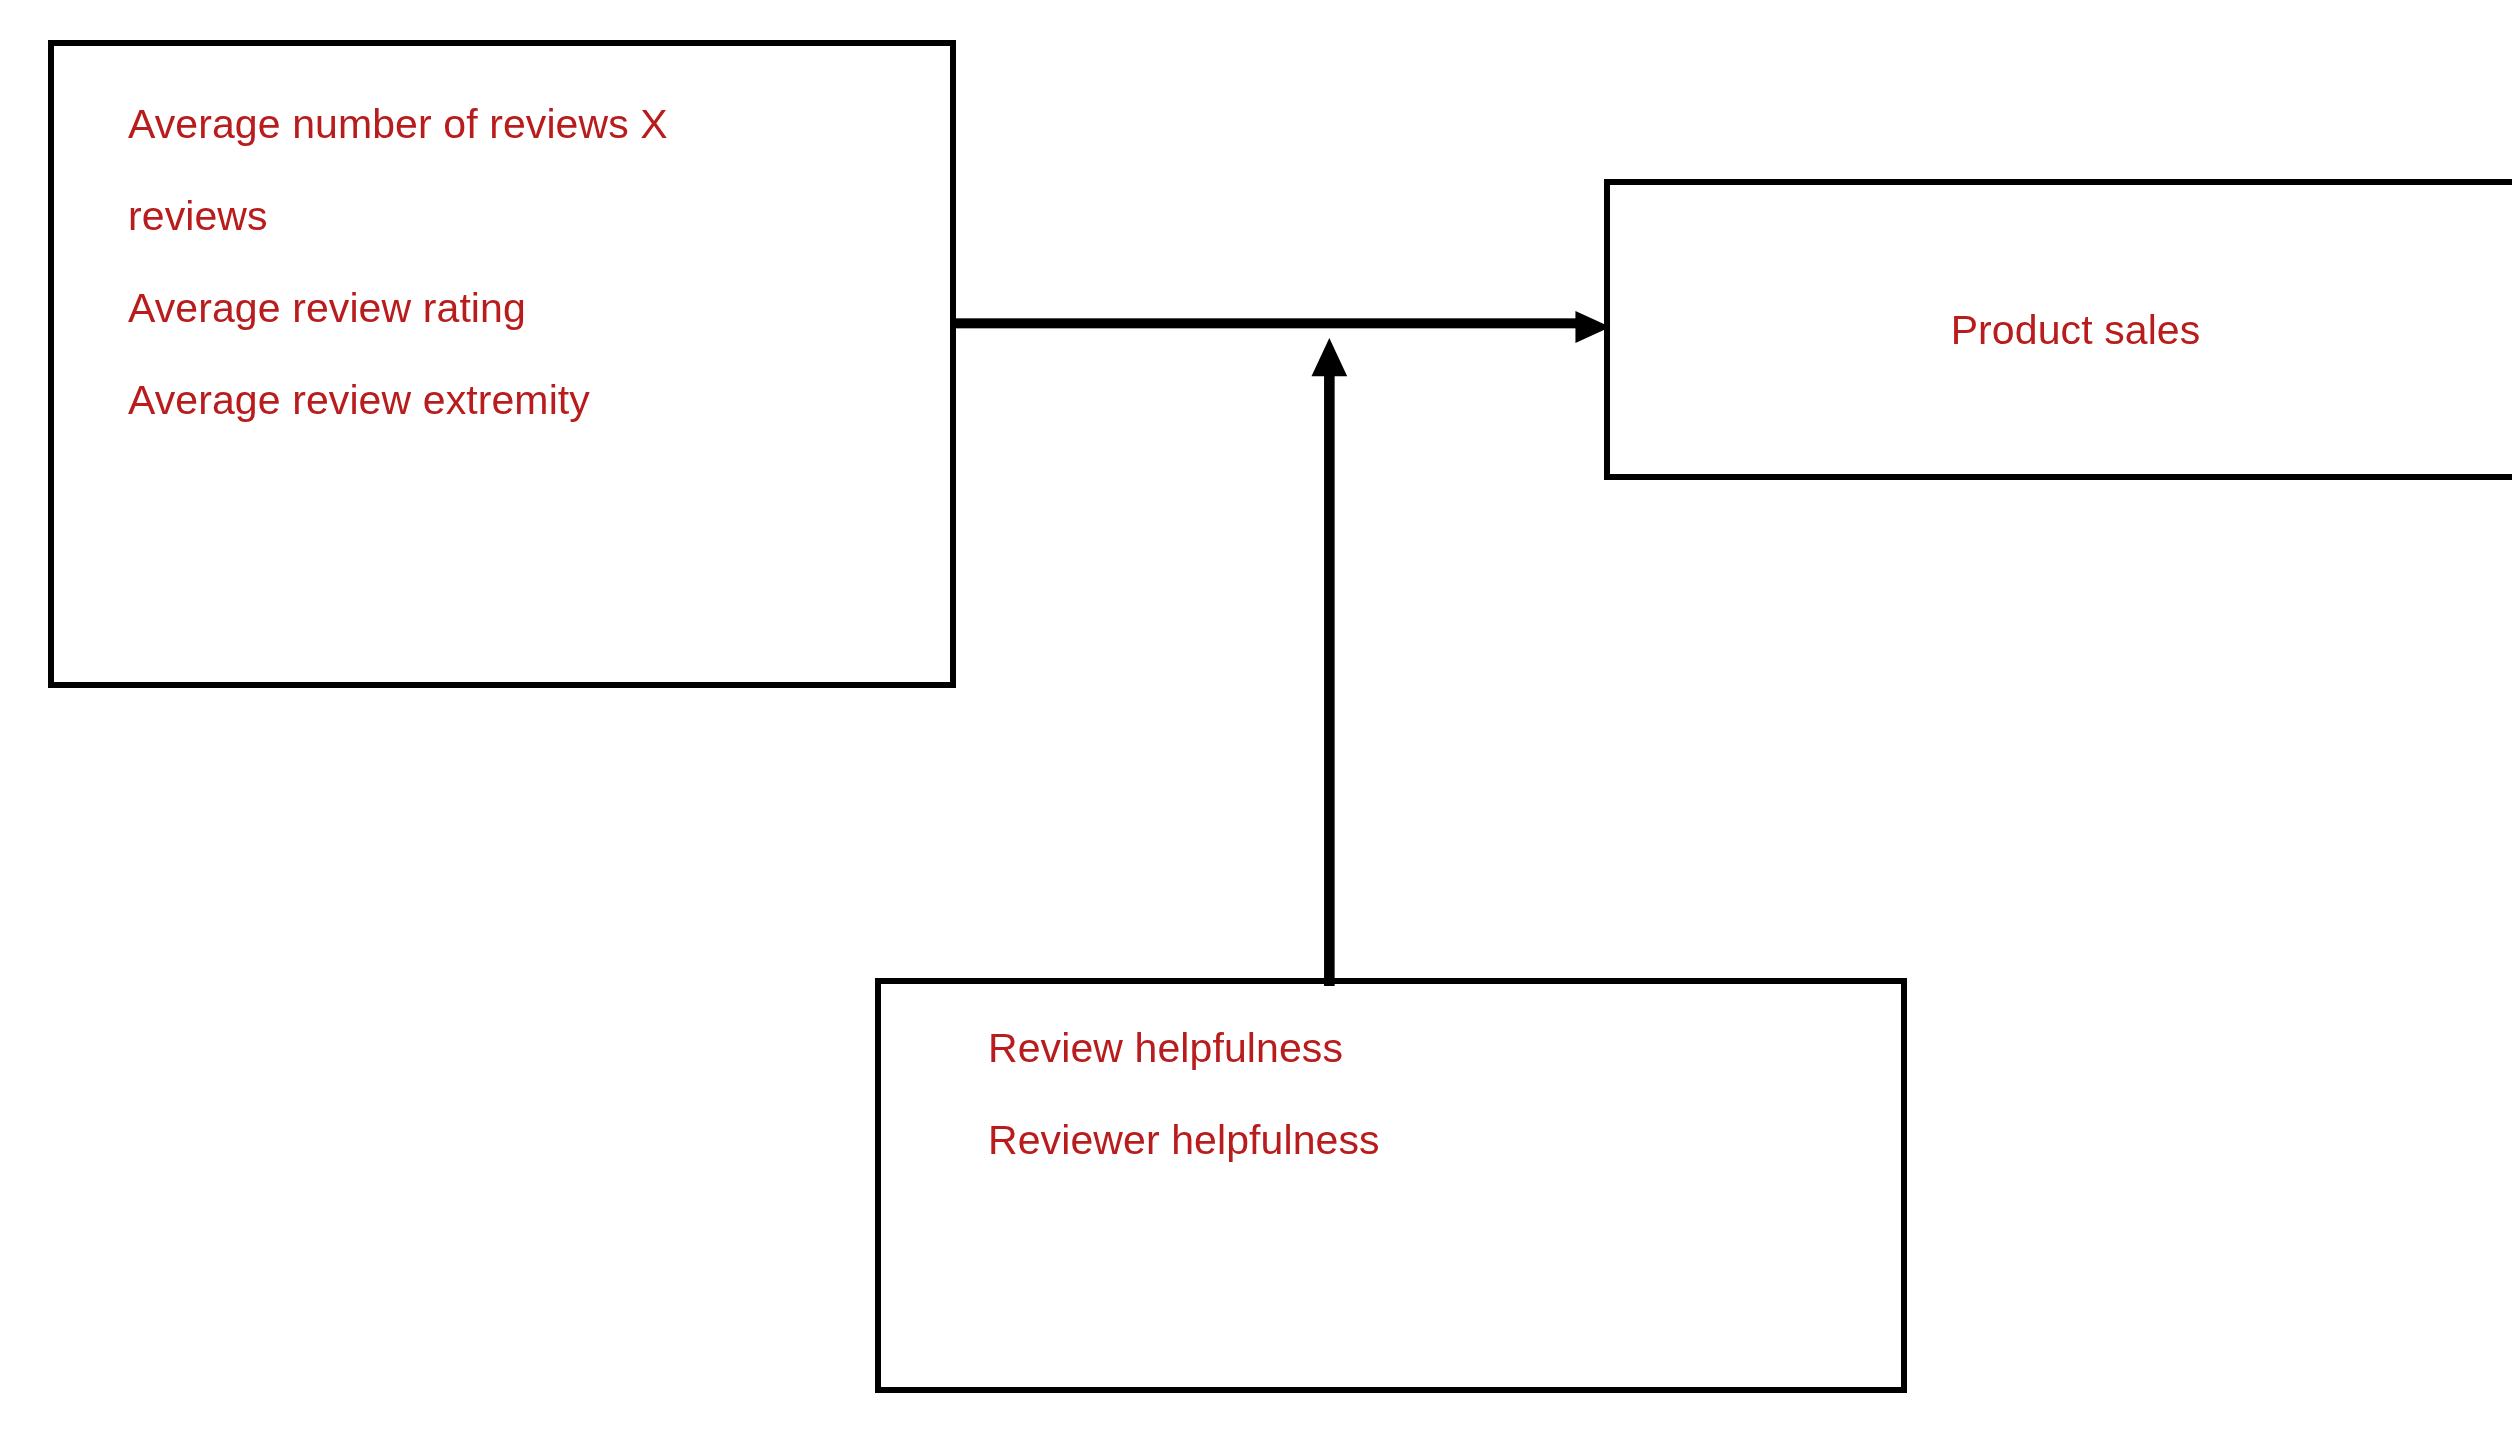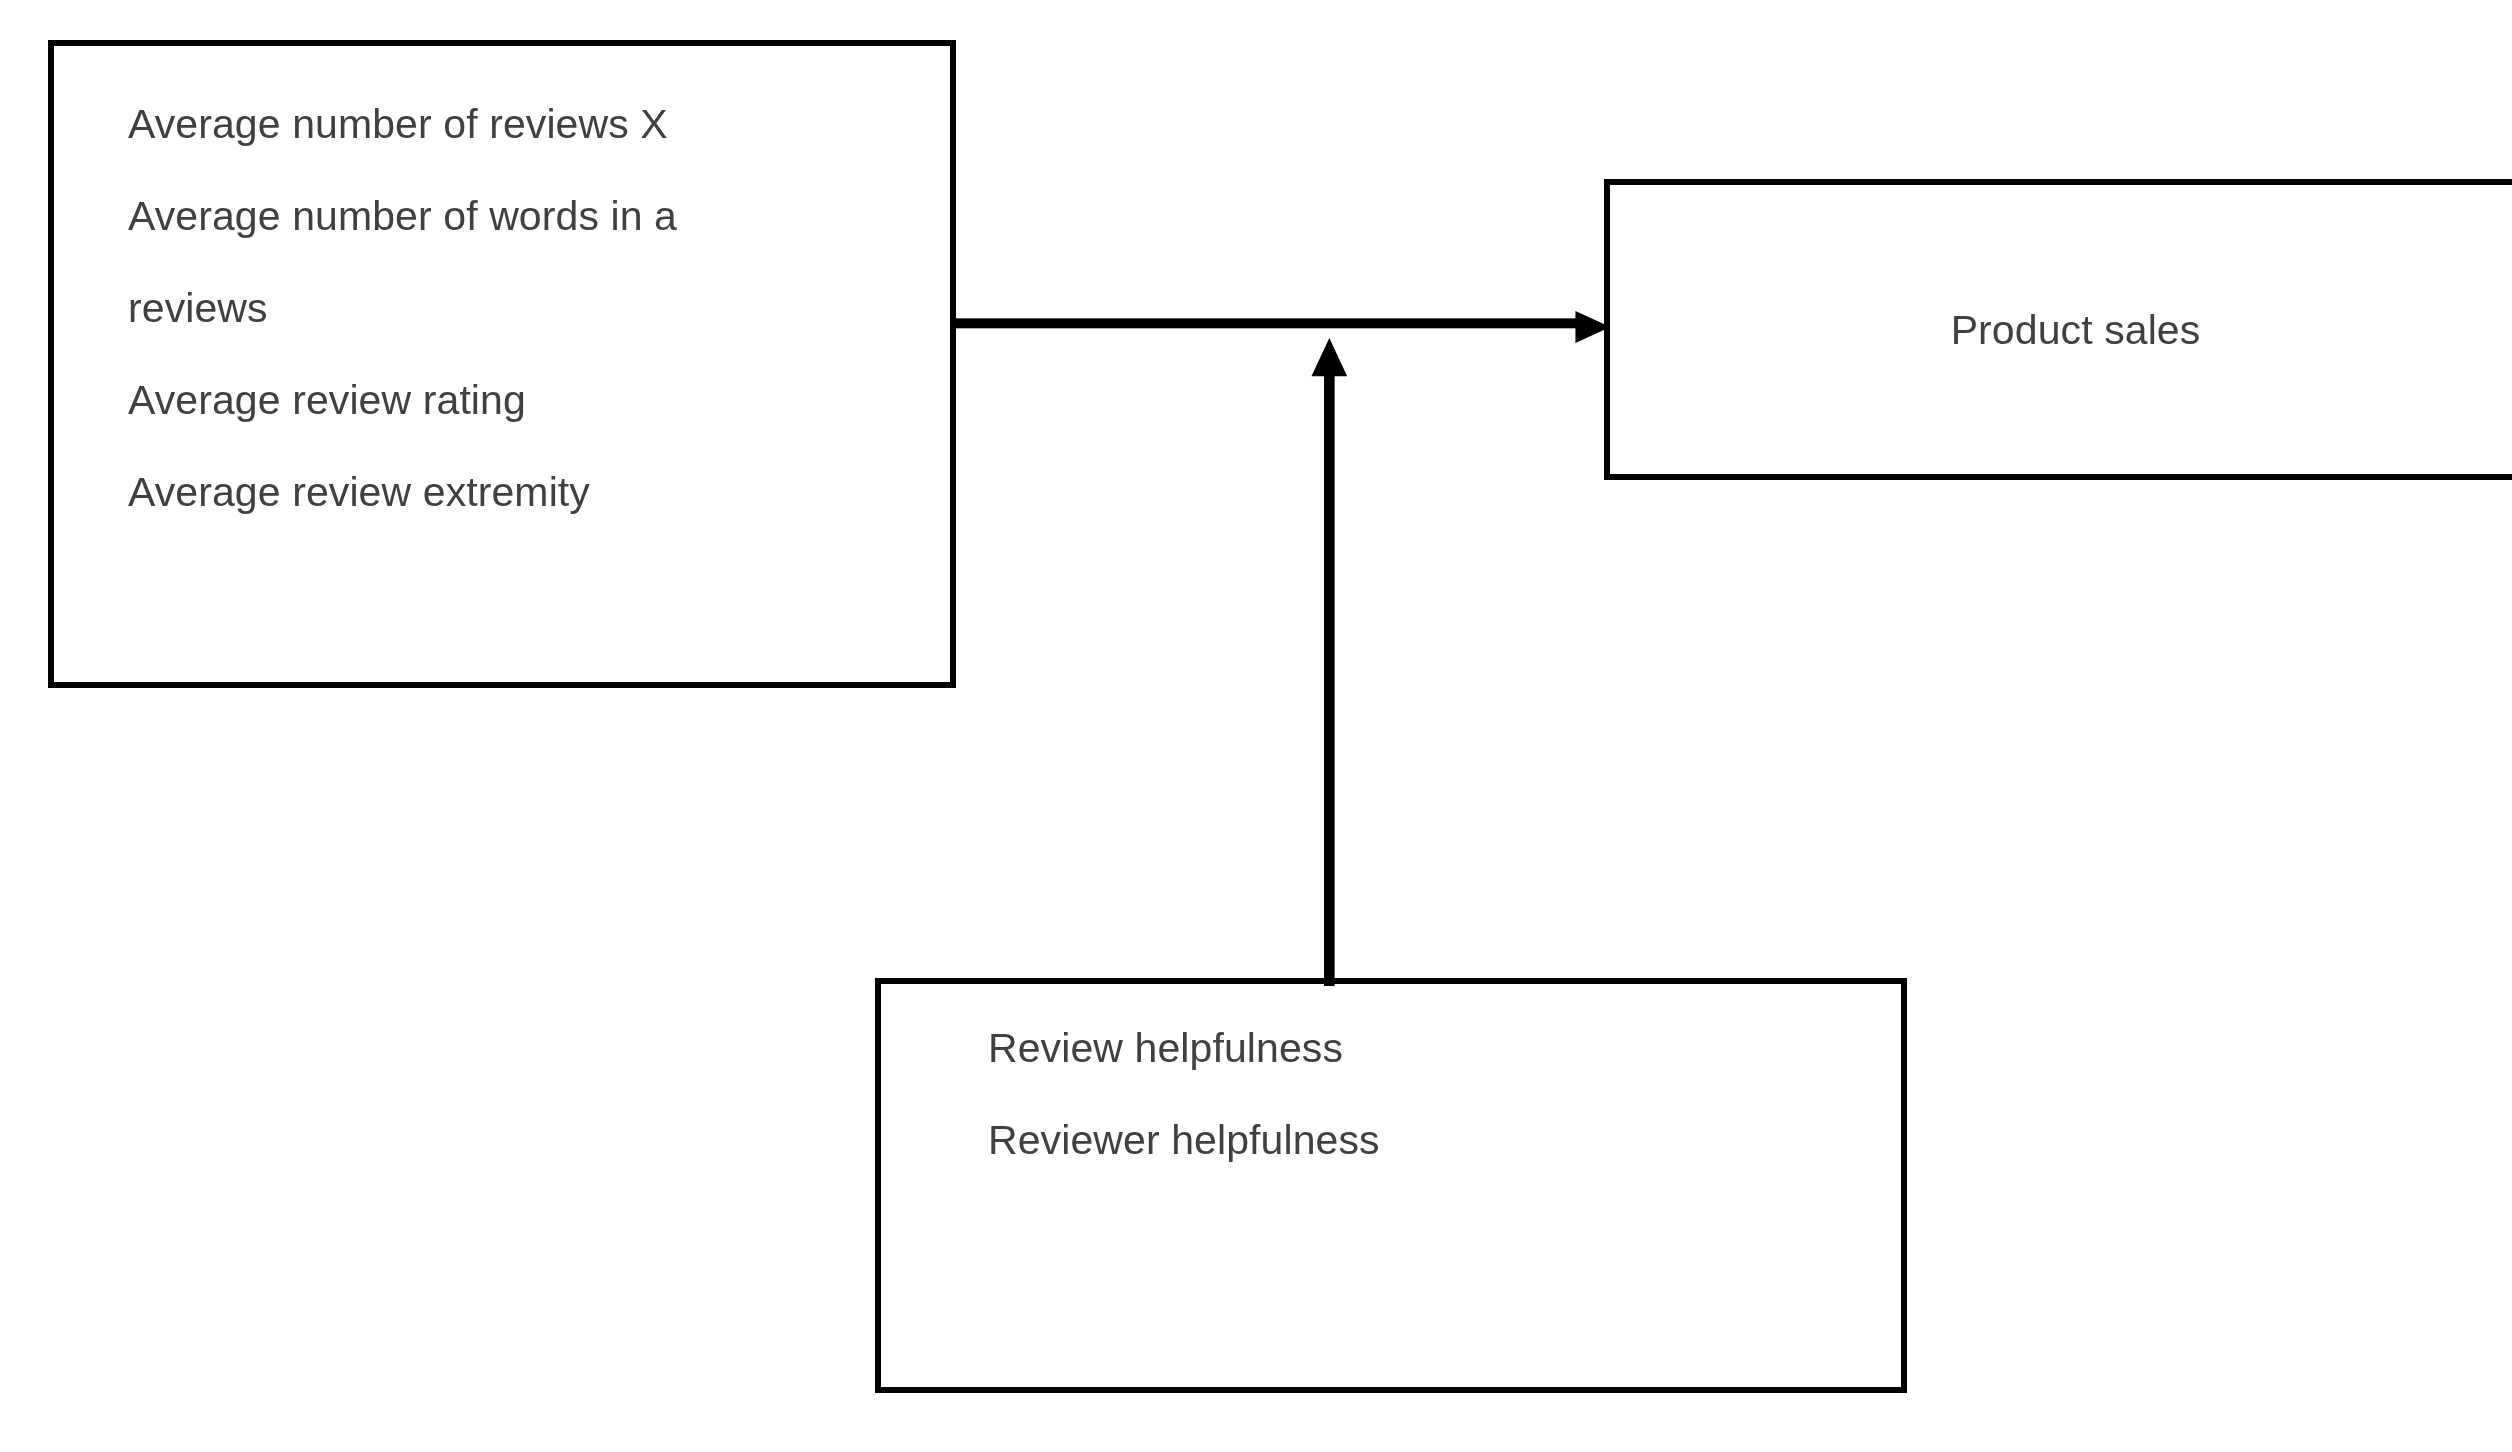--- a/index.html
+++ b/index.html
@@ -26,21 +26,21 @@
   .box-text-block {
     position: absolute;
     left: 0;
     top: 0;
     width: 100%;
   }
 
   .node-line {
     font-size: 41px;
     line-height: 92px;
-    color: #404040;
+    color: #b91c1c;
     white-space: pre;
     letter-spacing: 0.1px;
   }
 
   
   #box-antecedents {
     left: 48px;
     top: 40px;
     width: 908px;
     height: 648px;
@@ -101,21 +101,20 @@
   }
 </style>
 </head>
 <body>
 
 <div id="canvas">
 
   <div class="node-box" id="box-antecedents">
     <div class="box-text-block">
       <div class="node-line">Average number of reviews X</div>
-      <div class="node-line">Average number of words in a</div>
       <div class="node-line">reviews</div>
       <div class="node-line">Average review rating</div>
       <div class="node-line">Average review extremity</div>
     </div>
   </div>
 
   <div class="node-box" id="box-outcome">
     <div class="node-line">Product sales</div>
   </div>
 

